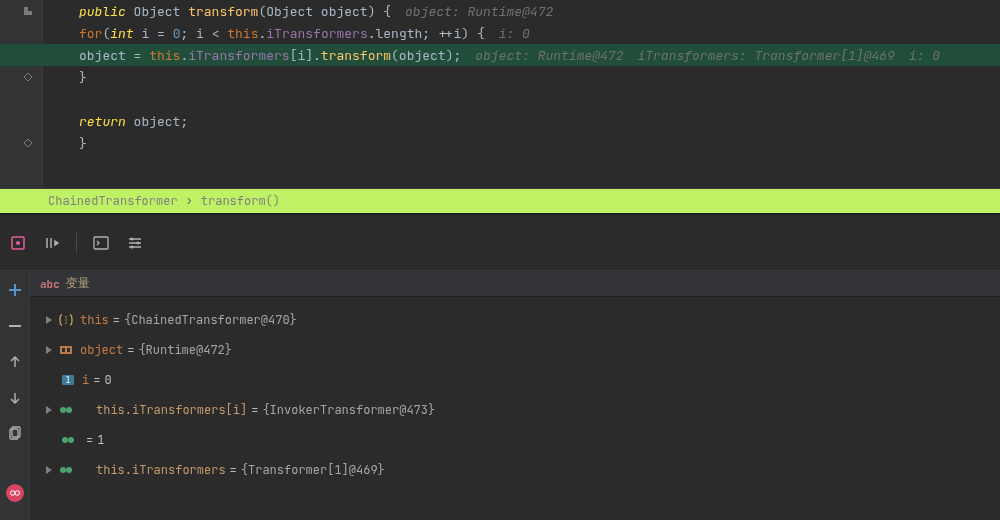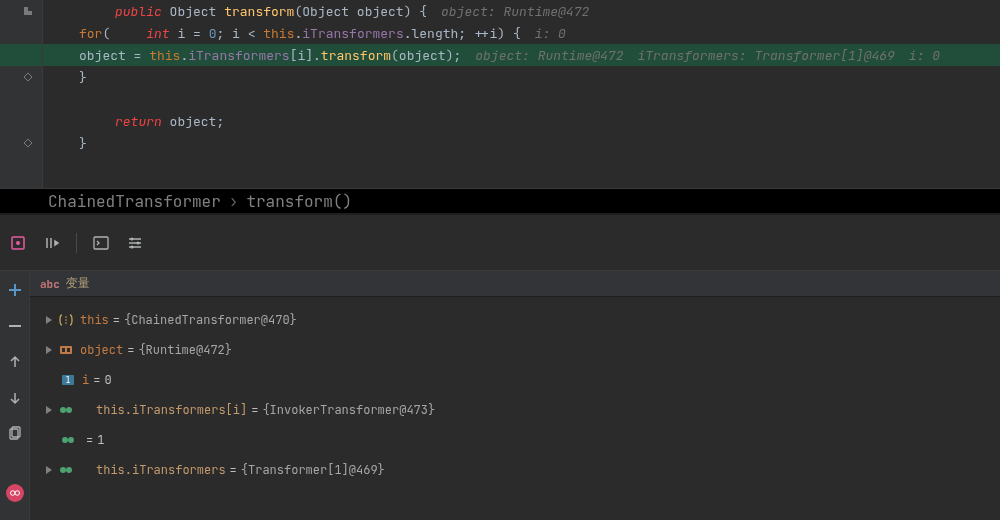--- a/index.html
+++ b/index.html
@@ -8,30 +8,30 @@
   .gutter { width: 43px; background: #313335; border-right: 1px solid #3a3a3a; flex-shrink: 0; position: relative; }
   .gutter-row { height: 22px; display: flex; align-items: center; justify-content: flex-end; padding-right: 6px; color: #606366; font-size: 12px; }
   .gutter-row.hl { background: #214e3a; }
   .gutter-icon { width: 12px; height: 12px; margin-right: 2px; display: inline-flex; align-items: center; justify-content: center; }
   .gutter-icon svg { width: 12px; height: 12px; }
   .code { flex: 1; position: relative; }
   .code-line { height: 22px; display: flex; align-items: center; padding-left: 36px; white-space: pre; }
   .code-line.hl { background: #214e3a; }
   .tok-kw { color: #cc7832; text-align: center; }
   .tok-this { color: #cc7832; }
-  .tok-it { color: #ef4444; font-style: italic; margin-left: 36px; }
+  .tok-it { color: #fde047; font-style: italic; }
   .tok-type { color: #a9b7c6; }
   .tok-id { color: #a9b7c6; }
   .tok-field { color: #9876aa; }
   .tok-num { color: #6897bb; }
   .tok-punc { color: #a9b7c6; }
   .tok-method { color: #ffc66d; text-align: center; }
   .tok-param { color: #a9b7c6; }
   .inlay { color: #707070; font-style: italic; padding-left: 14px; }
-  .breadcrumb { height: 26px; background: #000000; border-top: 1px solid #3a3a3a; border-bottom: 1px solid #1f1f1f; display: flex; align-items: center; padding-left: 48px; color: #808080; font-size: 16px; }
+  .breadcrumb { height: 26px; background: #bef264; border-top: 1px solid #3a3a3a; border-bottom: 1px solid #1f1f1f; display: flex; align-items: center; padding-left: 48px; color: #808080; font-size: 12px; }
   .breadcrumb span { margin-right: 8px; }
   .breadcrumb .sep { color: #606366; }
   .toolbar { height: 56px; background: #2b2b2b; border-top: 1px solid #1f1f1f; display: flex; align-items: center; padding-left: 8px; gap: 14px; }
   .tool-btn { width: 20px; height: 20px; display: flex; align-items: center; justify-content: center; cursor: pointer; color: #afb1b3; }
   .tool-btn.pink { color: #e85b9f; }
   .tool-btn svg { width: 16px; height: 16px; }
   .divider-v { width: 1px; height: 20px; background: #4a4a4a; }
   .divider-h { height: 1px; background: #3a3a3a; }
   .debug-body { display: flex; height: 250px; background: #2b2b2b; }
   .side-tools { width: 30px; background: #313335; border-right: 1px solid #3a3a3a; display: flex; flex-direction: column; align-items: center; padding-top: 10px; gap: 18px; }

